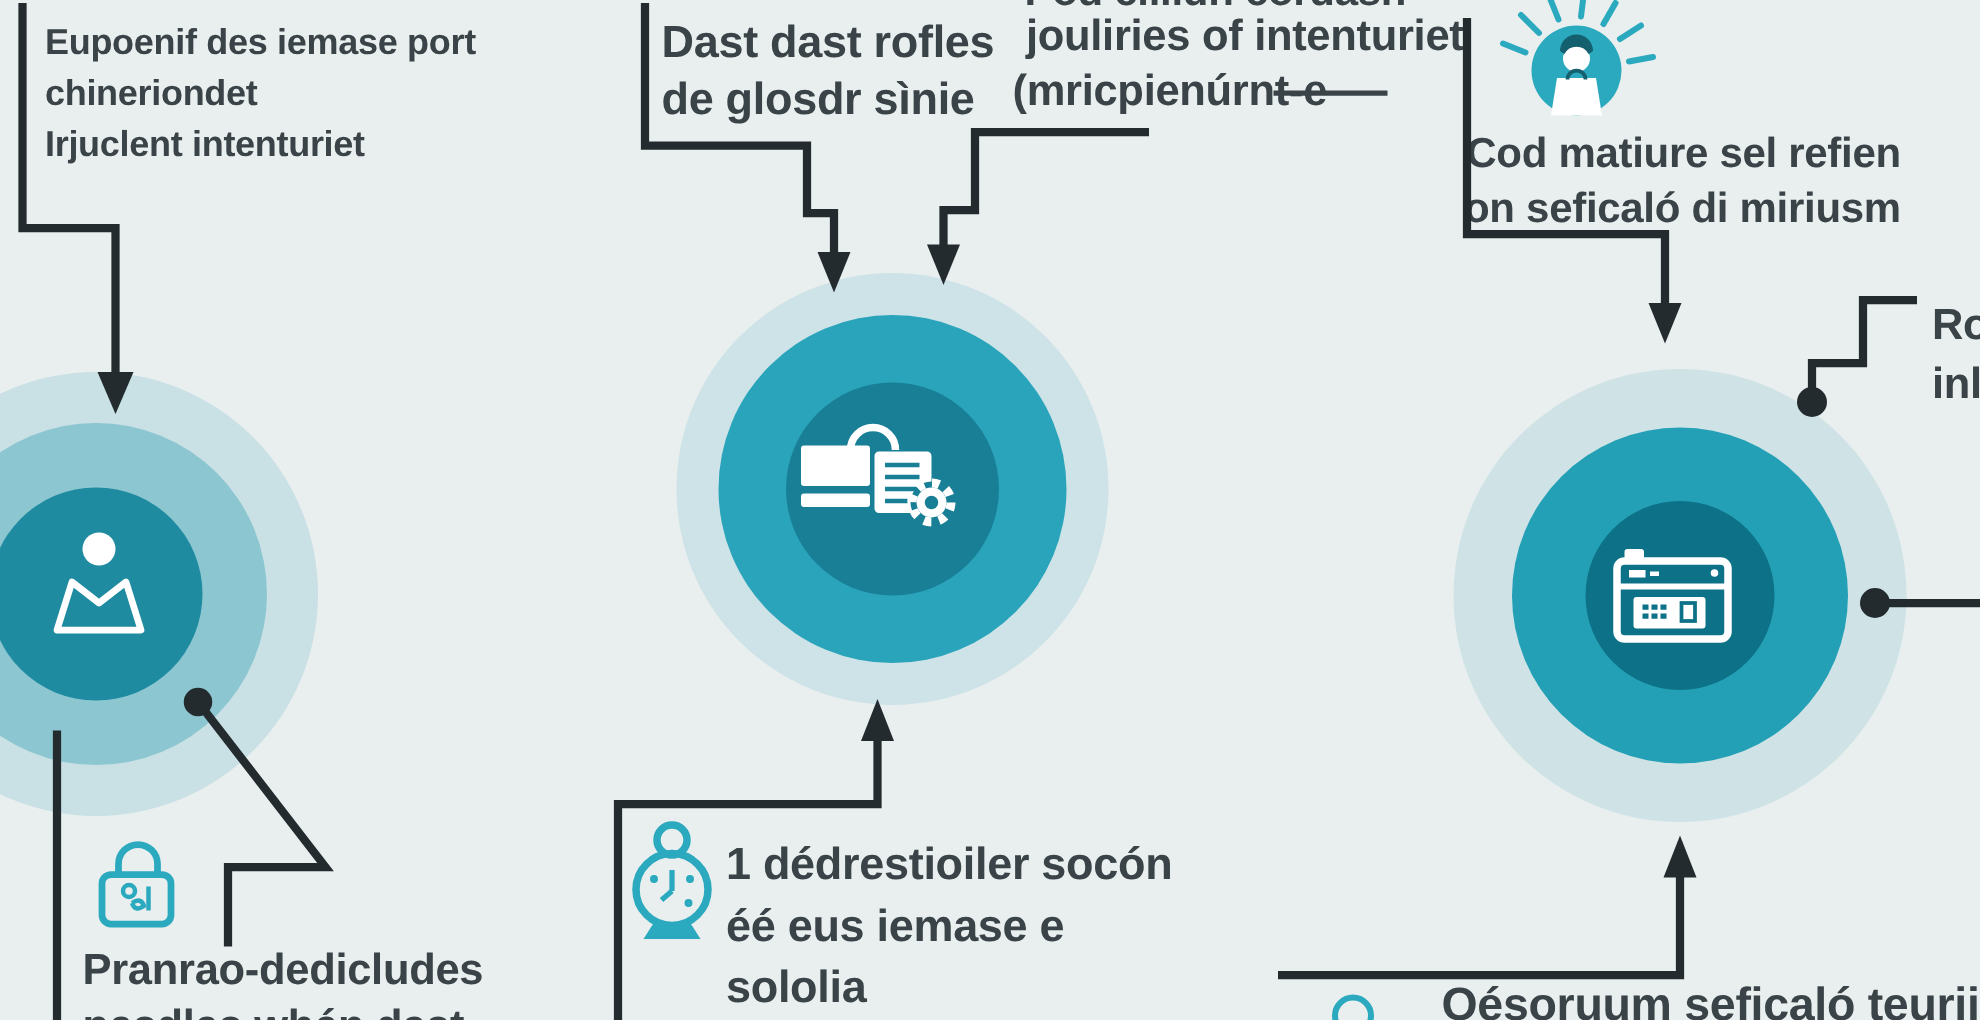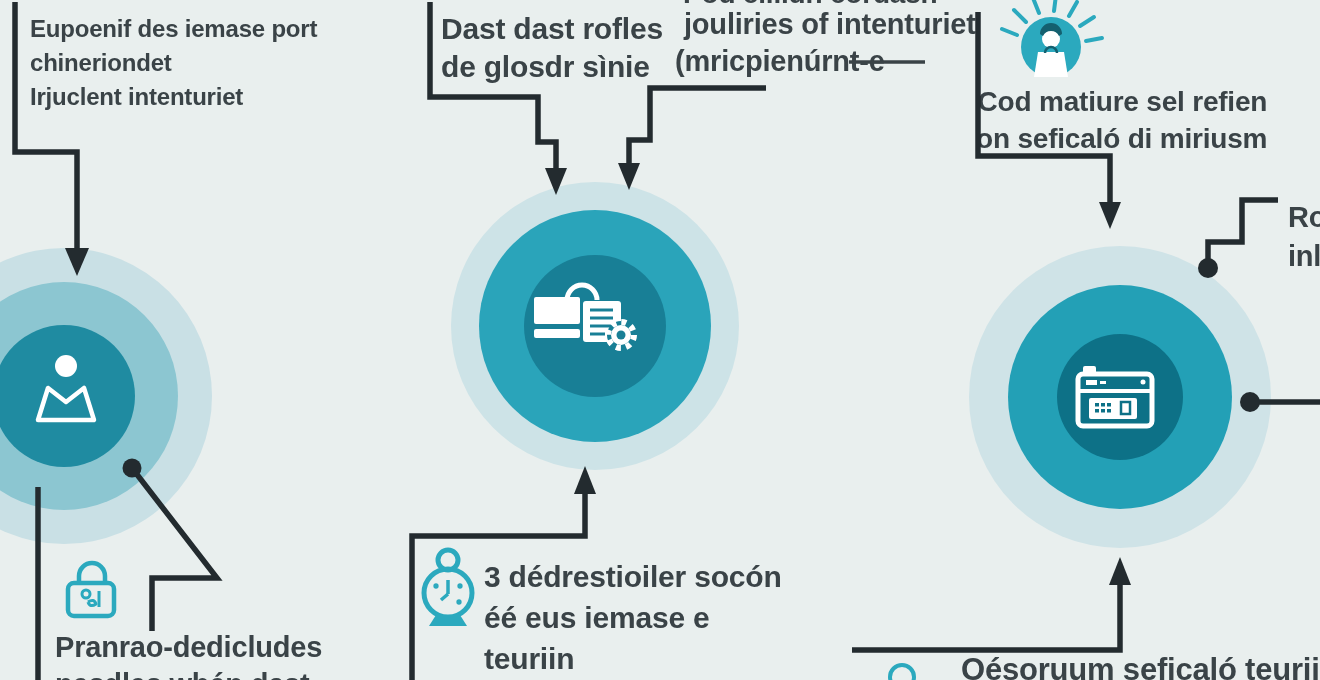--- a/index.html
+++ b/index.html
@@ -59,23 +59,23 @@
     <div>Ro</div>
     <div>inl</div>
   </div>
 
   <div class="lbl" id="t-bottomleft">
     <div>Pranrao-dedicludes</div>
     <div>pesdles whén dast</div>
   </div>
 
   <div class="lbl" id="t-bottommid">
-    <div>3 dédrestioiler socón</div>
+    <div>1 dédrestioiler socón</div>
     <div>éé eus iemase e</div>
-    <div>teuriin</div>
+    <div>sololia</div>
   </div>
 
   <div class="lbl" id="t-bottomright">
     <div>Oésoruum seficaló teuriin</div>
   </div>
 
   <svg class="canvas" width="1320" height="680" viewBox="0 0 1320 680">
 
     <g>
       <circle cx="64" cy="396" r="148" fill="#c9e0e5"></circle>

